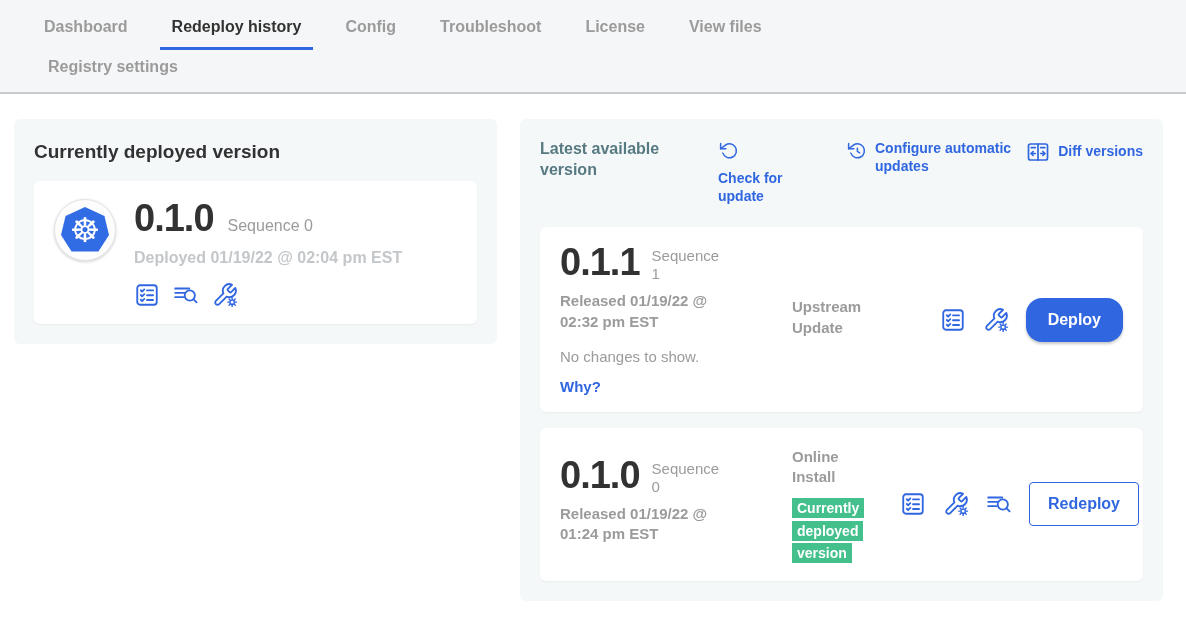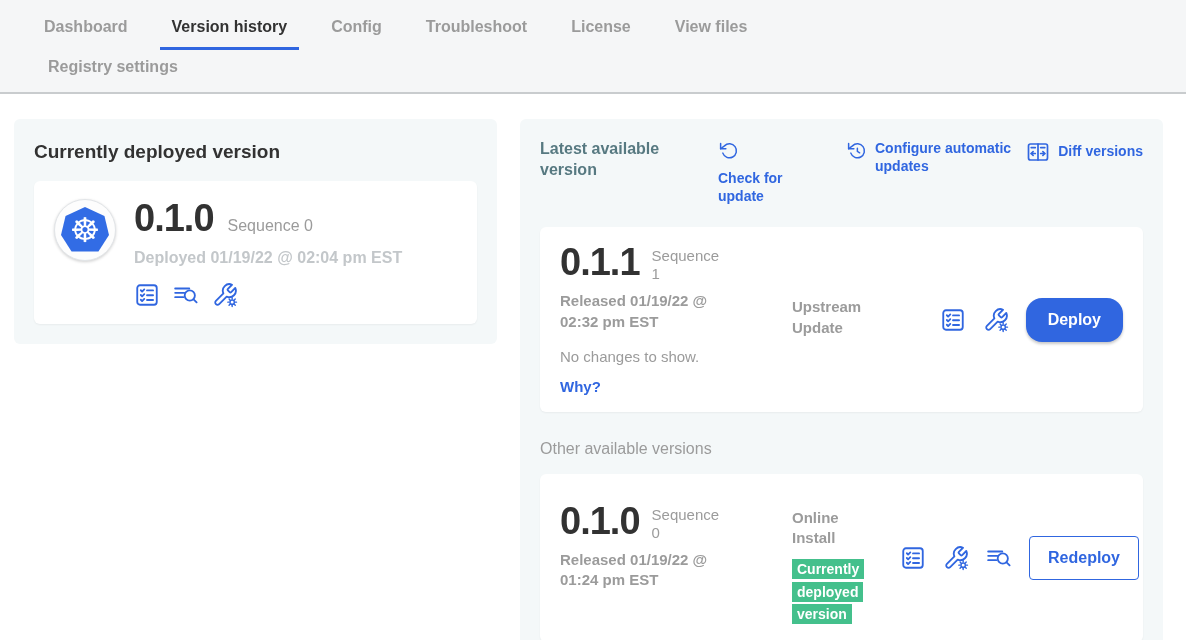--- a/index.html
+++ b/index.html
@@ -59,21 +59,21 @@
   .vc-col1 { width:232px; flex:none; }
   .vrow2 { display:flex; align-items:flex-start; gap:12px; }
   .seq-wrap { font-size:15px; font-weight:500; color:#9b9b9b; width:80px; line-height:1.2; padding-top:4px; }
   .released { margin-top:8px; font-size:15px; font-weight:700; color:#9b9b9b;
               max-width:180px; line-height:1.35; }
   .nochanges { margin-top:16px; font-size:15px; color:#9b9b9b; }
   .why { margin-top:13px; font-size:15px; font-weight:700; color:#3066e0; display:inline-block; cursor:pointer; }
 
   .vc-col2 { width:108px; flex:none; font-size:15px; font-weight:700; color:#9b9b9b; line-height:1.35; }
   .vc-row1 .vc-col2 { margin-top:54px; }
-  .vc-row2 .vc-col2 { margin-top:18px; }
+  .vc-row2 .vc-col2 { margin-top:3px; }
 
   .vc-col3 { margin-left:auto; align-self:center; display:flex; align-items:center; gap:17px; }
   .btn-primary { background:#3066e0; color:#fff; font-family:inherit; font-weight:700; font-size:16px;
                  border:none; border-radius:16px; padding:13px 22px; cursor:pointer;
                  box-shadow:0 2px 3px rgba(0,0,0,.22); }
   .btn-outline { background:#fff; color:#3066e0; font-family:inherit; font-weight:700; font-size:16px;
                  border:1px solid #3066e0; border-radius:4px; padding:12px 18px; cursor:pointer; }
 
   .other-title { margin-top:28px; font-size:16px; font-weight:500; color:#9b9b9b; }
   .vc-row2 { margin-top:16px; }
@@ -137,21 +137,21 @@
         <polyline points="7.1 11.6 5.2 13.5 7.1 15.4"></polyline>
       <line x1="14.7" y1="13.5" x2="18.8" y2="13.5"></line>
         <polyline points="16.9 11.6 18.8 13.5 16.9 15.4"></polyline>
     </g>
   </defs>
 </svg>
 
 <header class="header">
   <div class="nav-row nav-row1">
     <div class="nav-item">Dashboard</div>
-    <div class="nav-item active">Version history</div>
+    <div class="nav-item active">Redeploy history</div>
     <div class="nav-item">Config</div>
     <div class="nav-item">Troubleshoot</div>
     <div class="nav-item">License</div>
     <div class="nav-item">View files</div>
   </div>
   <div class="nav-row nav-row2">
     <div class="nav-item">Registry settings</div>
   </div>
 </header>
 
@@ -225,21 +225,20 @@
         <svg class="ic" width="26" height="26" viewBox="0 0 24 24">
             <use href="#ic-checklist"></use>
           </svg>
         <svg class="ic" width="26" height="26" viewBox="0 0 24 24">
             <use href="#ic-tool"></use>
           </svg>
         <button class="btn-primary">Deploy</button>
       </div>
     </div>
 
-    <h3 class="other-title">Other available versions</h3>
 
     <div class="version-card vc-row2">
       <div class="vc-col1">
         <div class="vrow2" style="margin-top:12px;">
           <span class="version-big">0.1.0</span>
           <span class="seq-wrap">Sequence 0</span>
         </div>
         <p class="released">Released 01/19/22 @ 01:24 pm EST</p>
       </div>
       <div class="vc-col2">

